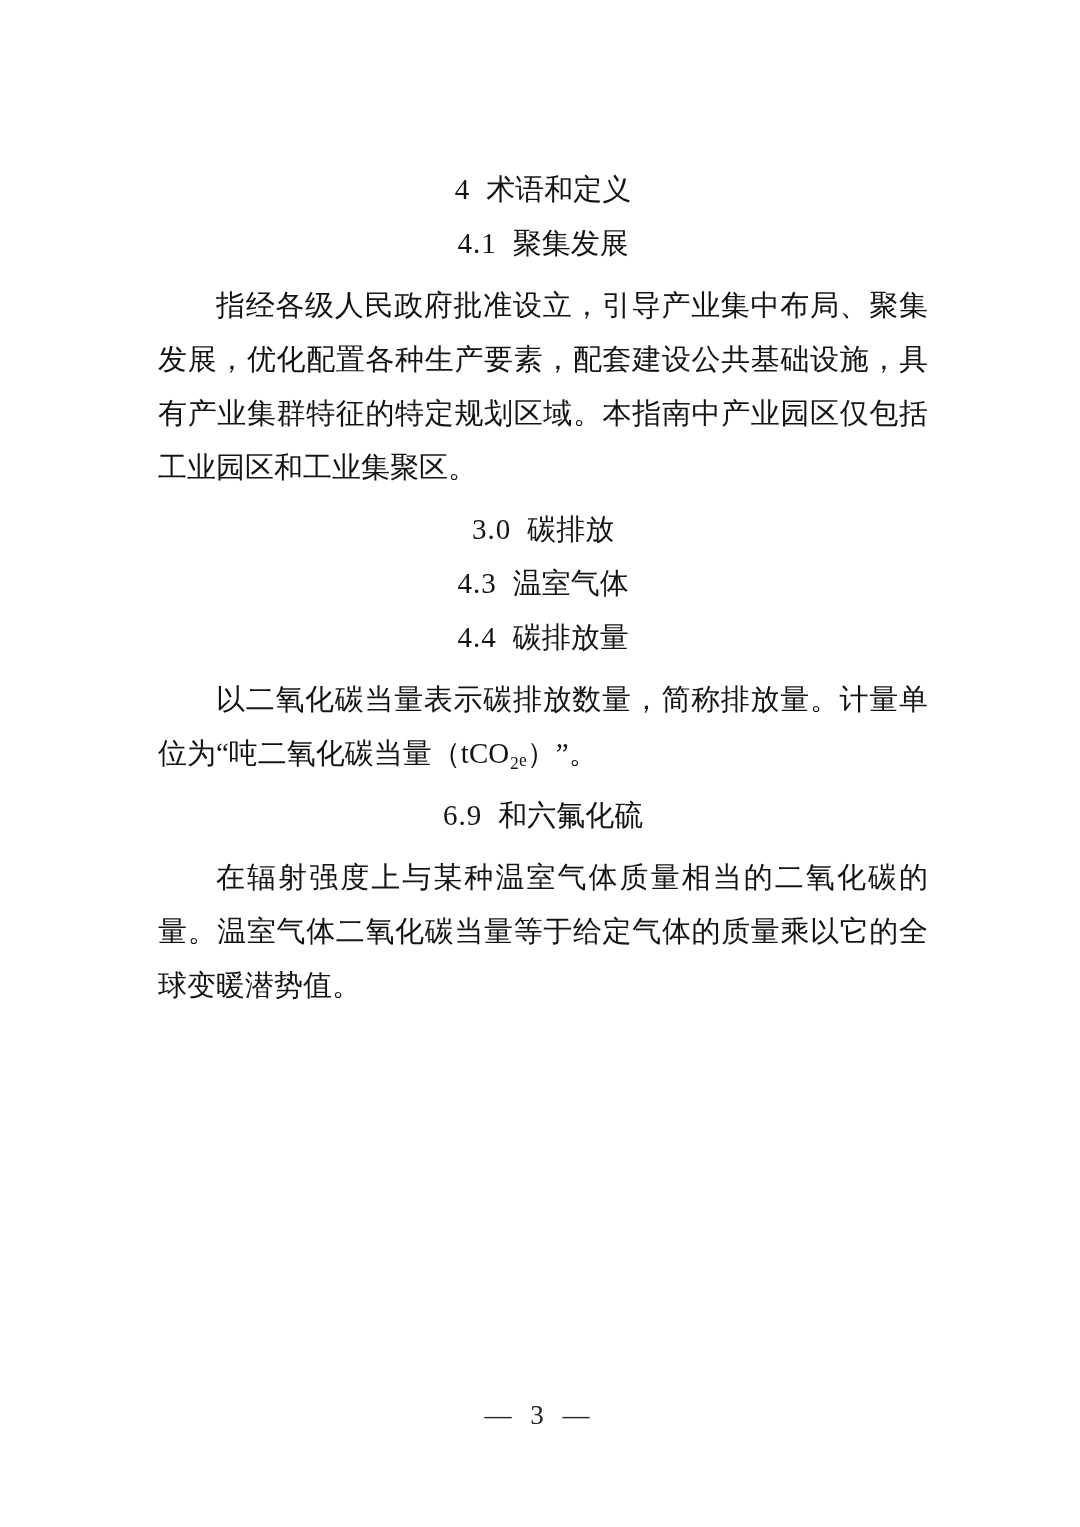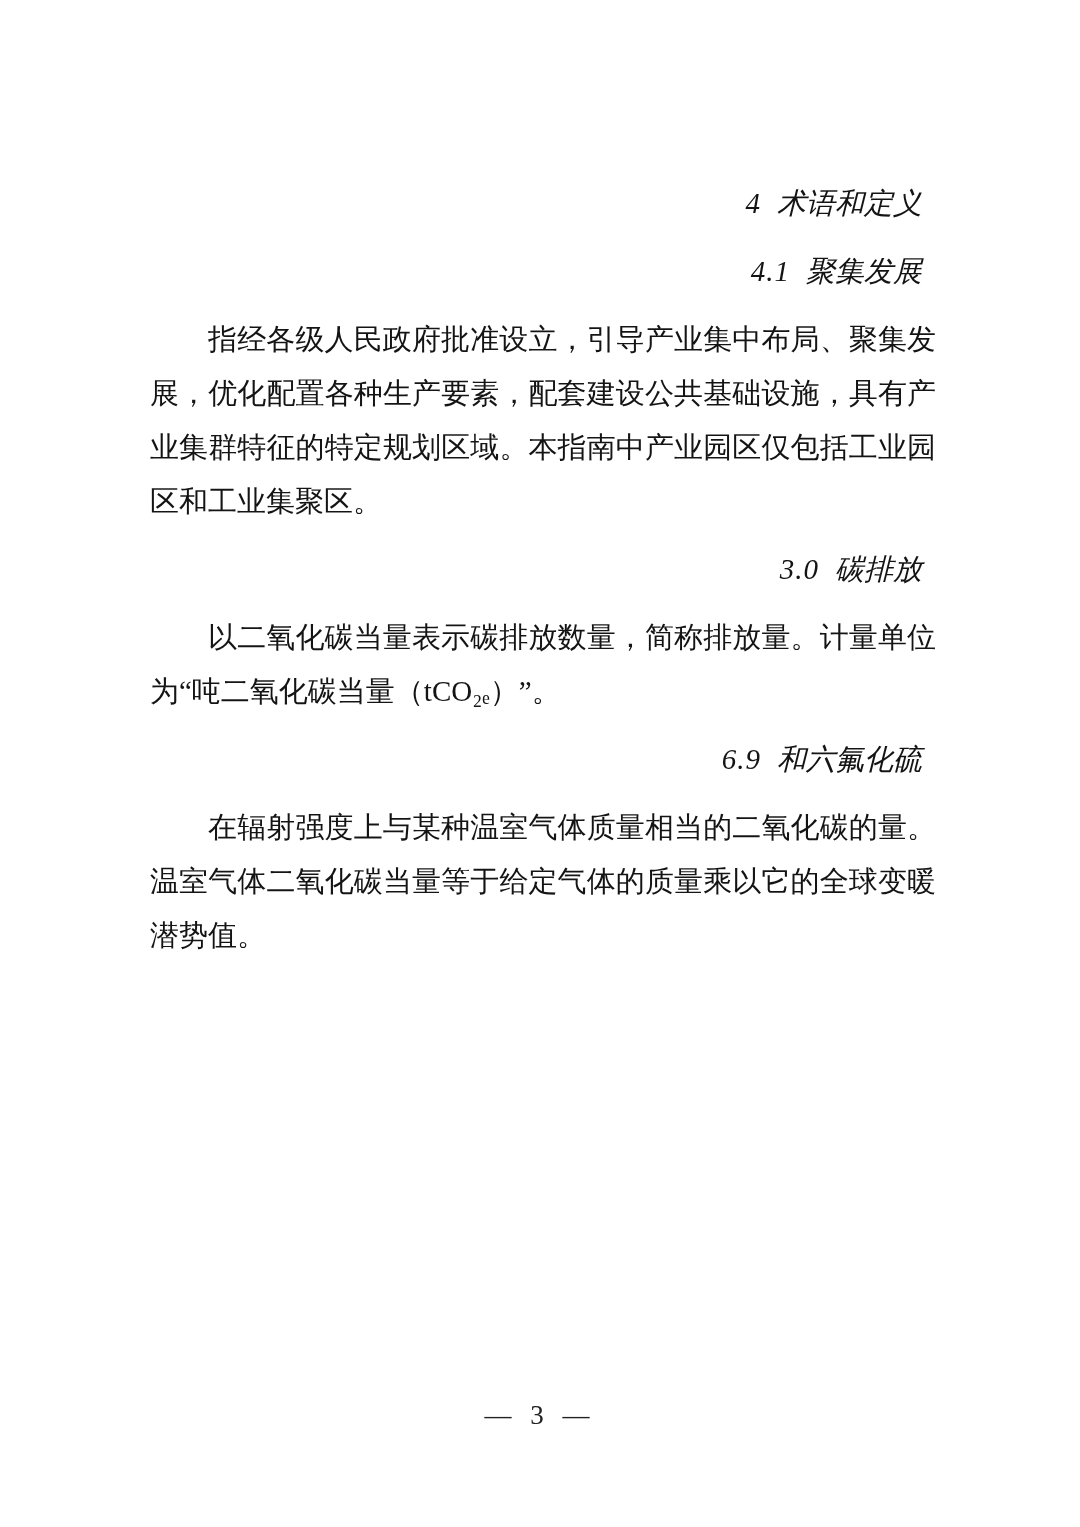--- a/index.html
+++ b/index.html
@@ -24,34 +24,33 @@
     width: 786px;
     font-size: 29px;
     line-height: 54px;
     text-align: justify;
   }
   .content section {
     margin: 0;
     padding: 0;
   }
   .heading {
-    margin: 14px;
+    margin: 0;
     padding: 0;
     font-size: 29px;
     font-weight: 500;
     line-height: 54px;
-    text-align: right;
-    font-style: italic;
+    text-align: center;
   }
   .heading .num {
     margin-right: 16px;
     letter-spacing: 1px;
   }
   .para {
-    margin: 0;
+    margin: 8px;
     padding: 0;
     text-indent: 2em;
   }
   .footer {
     position: absolute;
     left: 0;
     right: 0;
     bottom: 92px;
     text-align: center;
     font-size: 27px;
@@ -74,23 +73,25 @@
     <section>
       <h2 class="heading"><span class="num">4.1</span><span>聚集发展</span></h2>
       <p class="para">指经各级人民政府批准设立，引导产业集中布局、聚集发展，优化配置各种生产要素，配套建设公共基础设施，具有产业集群特征的特定规划区域。本指南中产业园区仅包括工业园区和工业集聚区。</p>
     </section>
 
     <section>
       <h2 class="heading"><span class="num">3.0</span><span>碳排放</span></h2>
     </section>
 
     <section>
+      <h2 class="heading"><span class="num">4.3</span><span>温室气体</span></h2>
     </section>
 
     <section>
+      <h2 class="heading"><span class="num">4.4</span><span>碳排放量</span></h2>
       <p class="para">以二氧化碳当量表示碳排放数量，简称排放量。计量单位为“吨二氧化碳当量（tCO₂ₑ）”。</p>
     </section>
 
     <section>
       <h2 class="heading"><span class="num">6.9</span><span>和六氟化硫</span></h2>
       <p class="para">在辐射强度上与某种温室气体质量相当的二氧化碳的量。温室气体二氧化碳当量等于给定气体的质量乘以它的全球变暖潜势值。</p>
     </section>
 
   </main>
 

